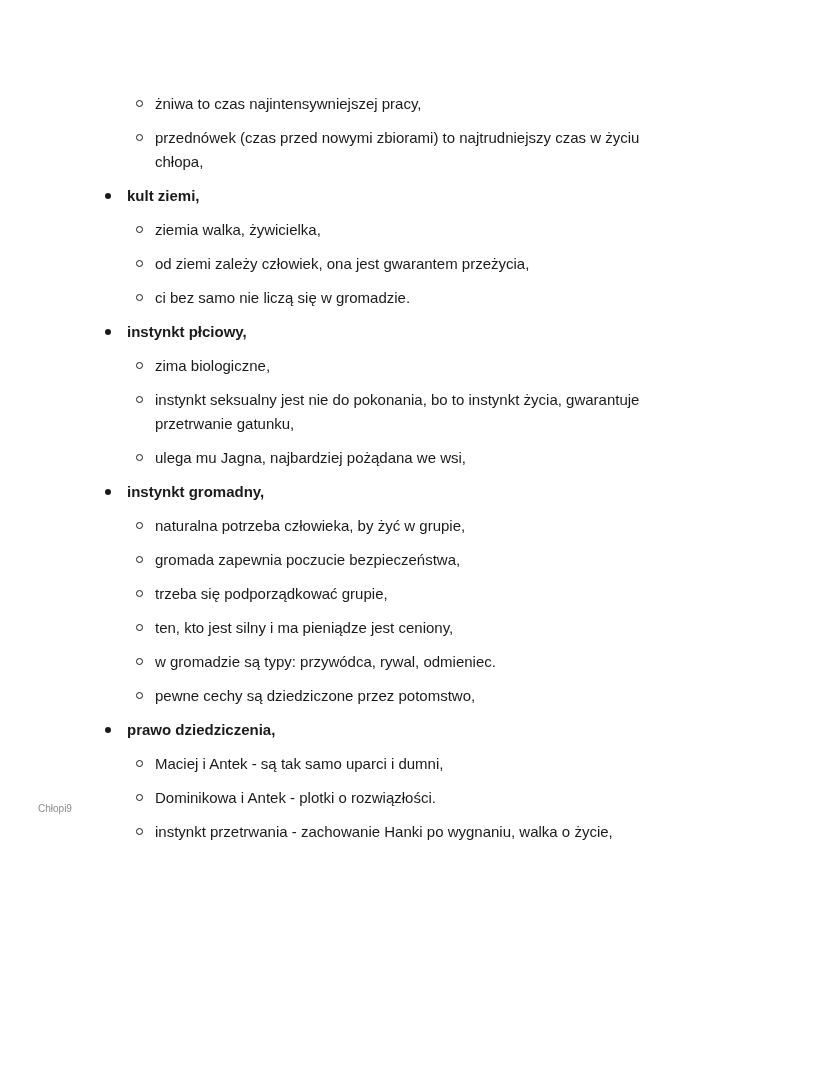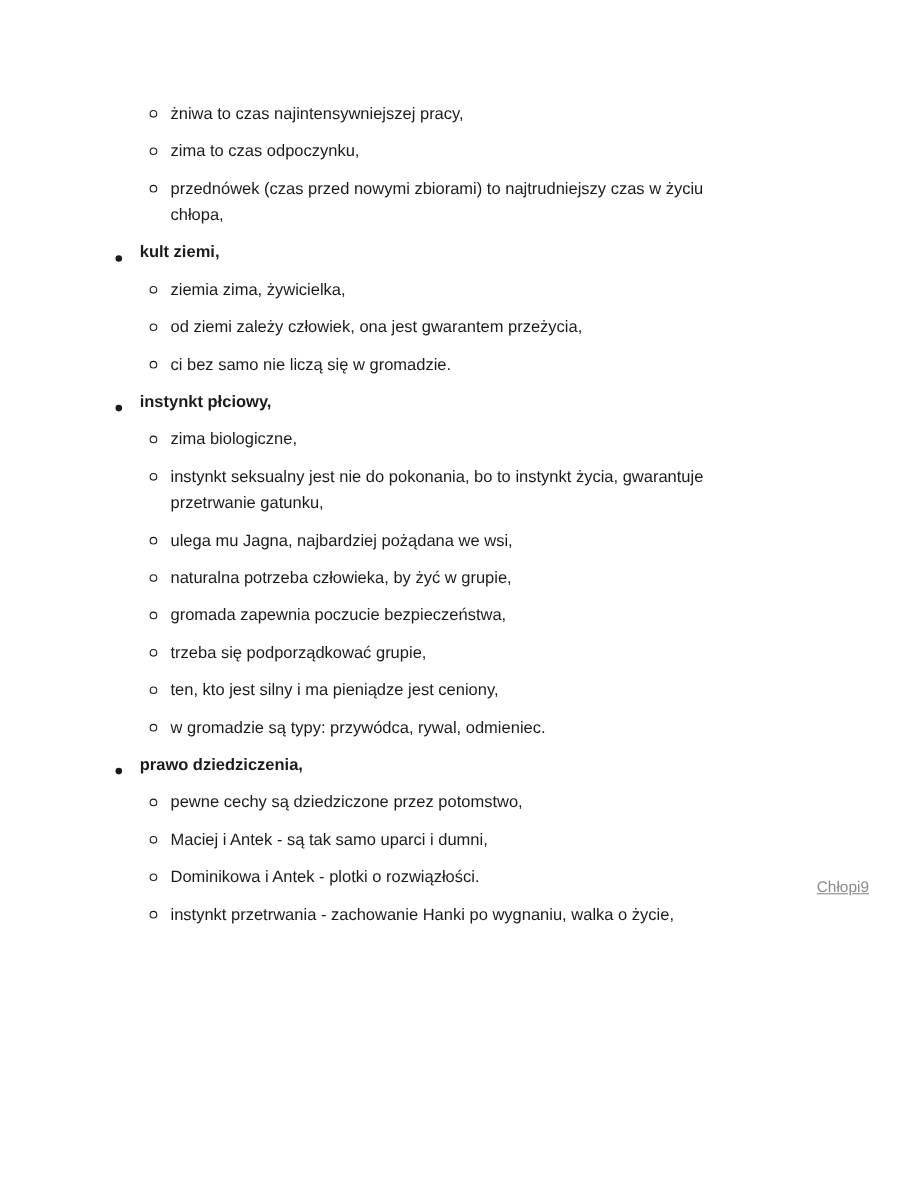--- a/index.html
+++ b/index.html
@@ -23,21 +23,20 @@
     display: flex;
     align-items: flex-start;
     font-size: 15px;
     line-height: 24px;
     margin-bottom: 10px;
     color: #1b1b1b;
   }
   .item.main {
     font-weight: bold;
     padding-left: 0;
-    align-items: center;
   }
   .item.sub {
     font-weight: normal;
     padding-left: 31px;
   }
   .marker {
     flex: 0 0 auto;
     display: inline-block;
     position: relative;
   }
@@ -67,50 +66,45 @@
   }
   .text {
     flex: 1 1 auto;
   }
   .footer {
     position: absolute;
     left: 38px;
     right: 38px;
     bottom: 36px;
     display: flex;
-    justify-content: flex-end;
-    font-size: 14px;
+    justify-content: flex-start;
+    font-size: 10px;
     color: #8b8b8b;
-    text-decoration: underline;
   }
 </style>
 </head>
 <body>
 
 <div class="page">
   <div class="content" id="content">
       <div class="item sub">
         <span class="marker"></span>
         <span class="text">żniwa to czas najintensywniejszej pracy,</span>
       </div>
       <div class="item sub">
         <span class="marker"></span>
-        <span class="text">zima to czas odpoczynku,</span>
-      </div>
-      <div class="item sub">
-        <span class="marker"></span>
         <span class="text">przednówek (czas przed nowymi zbiorami) to najtrudniejszy czas w życiu chłopa,</span>
       </div>
       <div class="item main">
         <span class="marker"></span>
         <span class="text">kult ziemi,</span>
       </div>
       <div class="item sub">
         <span class="marker"></span>
-        <span class="text">ziemia zima, żywicielka,</span>
+        <span class="text">ziemia walka, żywicielka,</span>
       </div>
       <div class="item sub">
         <span class="marker"></span>
         <span class="text">od ziemi zależy człowiek, ona jest gwarantem przeżycia,</span>
       </div>
       <div class="item sub">
         <span class="marker"></span>
         <span class="text">ci bez samo nie liczą się w gromadzie.</span>
       </div>
       <div class="item main">
@@ -122,47 +116,51 @@
         <span class="text">zima biologiczne,</span>
       </div>
       <div class="item sub">
         <span class="marker"></span>
         <span class="text">instynkt seksualny jest nie do pokonania, bo to instynkt życia, gwarantuje przetrwanie gatunku,</span>
       </div>
       <div class="item sub">
         <span class="marker"></span>
         <span class="text">ulega mu Jagna, najbardziej pożądana we wsi,</span>
       </div>
+      <div class="item main">
+        <span class="marker"></span>
+        <span class="text">instynkt gromadny,</span>
+      </div>
       <div class="item sub">
         <span class="marker"></span>
         <span class="text">naturalna potrzeba człowieka, by żyć w grupie,</span>
       </div>
       <div class="item sub">
         <span class="marker"></span>
         <span class="text">gromada zapewnia poczucie bezpieczeństwa,</span>
       </div>
       <div class="item sub">
         <span class="marker"></span>
         <span class="text">trzeba się podporządkować grupie,</span>
       </div>
       <div class="item sub">
         <span class="marker"></span>
         <span class="text">ten, kto jest silny i ma pieniądze jest ceniony,</span>
       </div>
       <div class="item sub">
         <span class="marker"></span>
         <span class="text">w gromadzie są typy: przywódca, rywal, odmieniec.</span>
       </div>
+      <div class="item sub">
+        <span class="marker"></span>
+        <span class="text">pewne cechy są dziedziczone przez potomstwo,</span>
+      </div>
       <div class="item main">
         <span class="marker"></span>
         <span class="text">prawo dziedziczenia,</span>
-      </div>
-      <div class="item sub">
-        <span class="marker"></span>
-        <span class="text">pewne cechy są dziedziczone przez potomstwo,</span>
       </div>
       <div class="item sub">
         <span class="marker"></span>
         <span class="text">Maciej i Antek - są tak samo uparci i dumni,</span>
       </div>
       <div class="item sub">
         <span class="marker"></span>
         <span class="text">Dominikowa i Antek - plotki o rozwiązłości.</span>
       </div>
       <div class="item sub">

